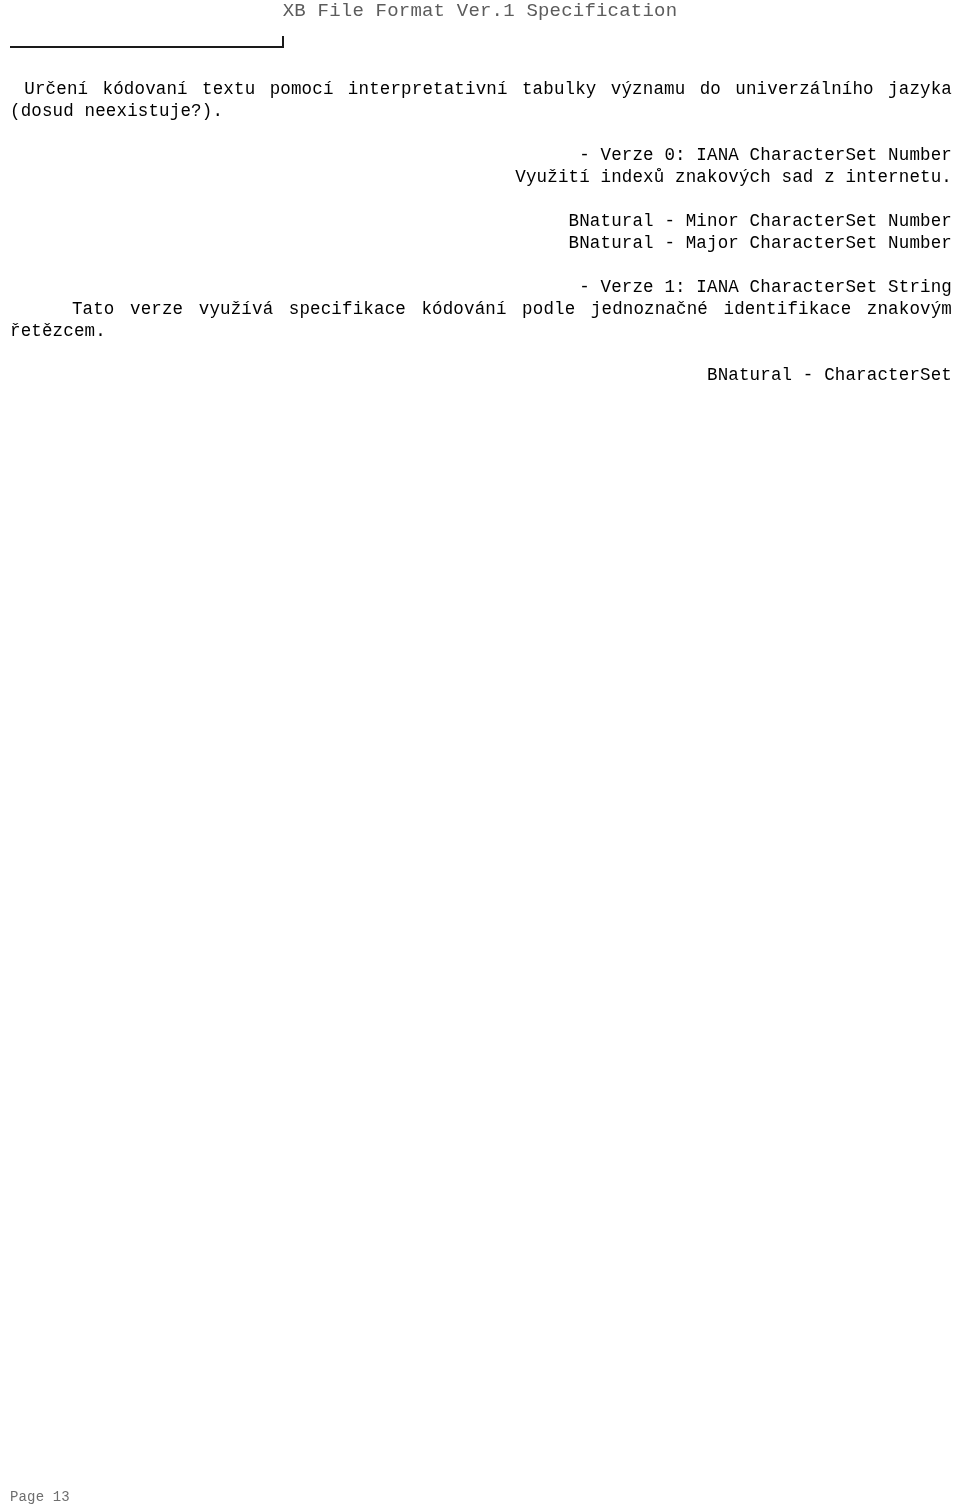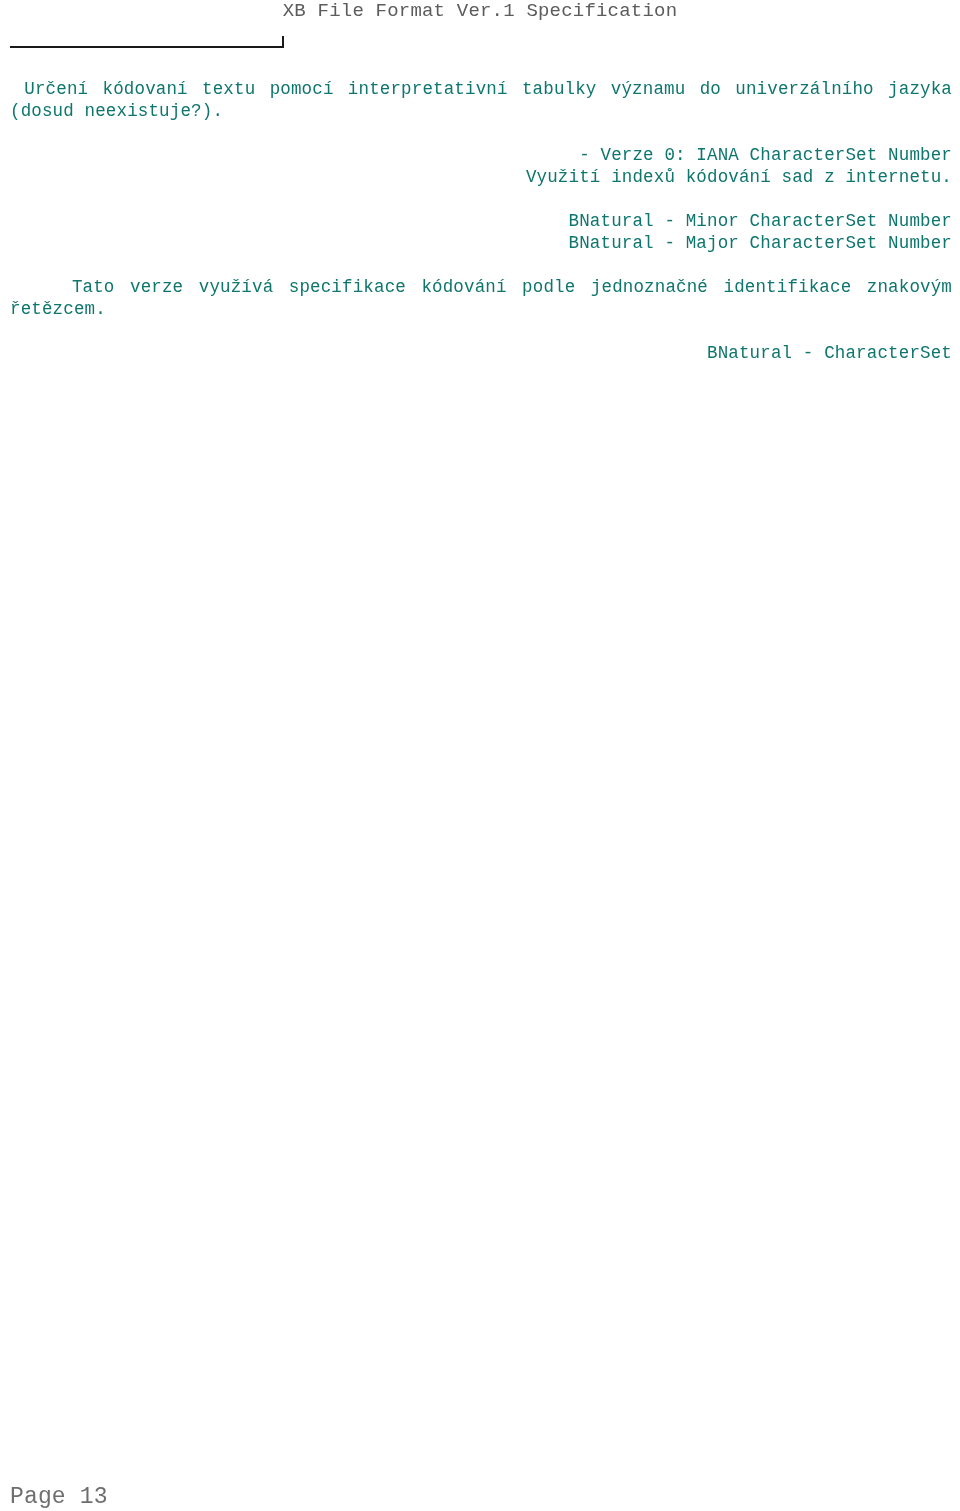--- a/index.html
+++ b/index.html
@@ -55,21 +55,21 @@
   }
 
   
   .doc-body {
     position: absolute;
     left: 10px;
     top: 78px;
     width: 942px;
     font-size: 17.5px;
     line-height: 22px;
-    color: #0f766e;
+    color: #000000;
     letter-spacing: 0.15px;
   }
 
   .para {
     margin: 0;
     text-align: justify;
     text-justify: inter-word;
     text-align-last: left;
   }
   .para .lead-space { white-space: pre; }
@@ -80,21 +80,21 @@
     margin: 0;
     white-space: pre;
     text-align: right;
   }
 
   
   .page-footer {
     position: absolute;
     left: 10px;
     top: 1486px;
-    font-size: 23px;
+    font-size: 14px;
     line-height: 22px;
     color: #6e6e6e;
     white-space: pre;
     letter-spacing: 0.15px;
   }
 </style>
 </head>
 <body>
 
 <div class="page-header">XB File Format Ver.1 Specification</div>
@@ -104,29 +104,30 @@
   <div class="rule-tick"></div>
 </div>
 
 <div class="doc-body">
 
   <p class="para"><span class="lead-space"> </span><span>Určení kódovaní textu pomocí interpretativní tabulky významu do univerzálního jazyka (dosud neexistuje?).</span></p>
 
   <div class="spacer-line"></div>
 
   <div class="mono-line">  - Verze 0: IANA CharacterSet Number</div>
-  <div class="mono-line">    Využití indexů kódování sad z internetu.</div>
+  <div class="mono-line">    Využití indexů znakových sad z internetu.</div>
 
   <div class="spacer-line"></div>
 
   <div class="mono-line">    BNatural - Minor CharacterSet Number</div>
   <div class="mono-line">    BNatural - Major CharacterSet Number</div>
 
   <div class="spacer-line"></div>
 
+  <div class="mono-line">  - Verze 1: IANA CharacterSet String</div>
 
   <p class="para"><span class="lead-space">    </span><span>Tato verze využívá specifikace kódování podle jednoznačné identifikace znakovým řetězcem.</span></p>
 
   <div class="spacer-line"></div>
 
   <div class="mono-line">    BNatural - CharacterSet</div>
 </div>
 
 <div class="page-footer">Page 13</div>
 

